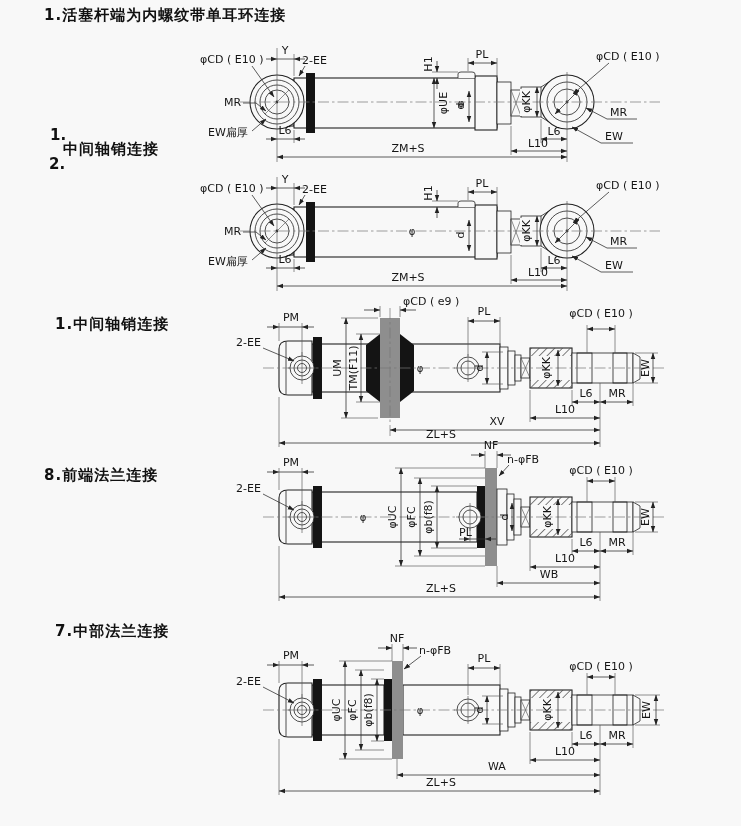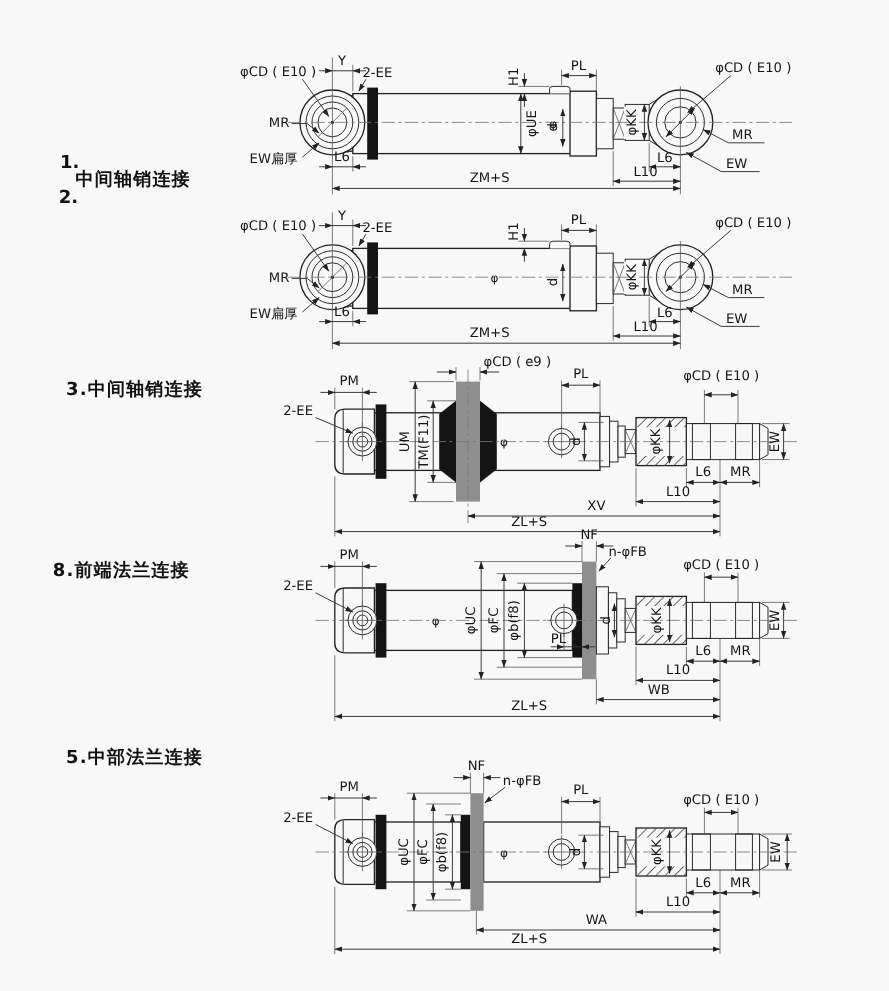--- a/index.html
+++ b/index.html
@@ -516,22 +516,23 @@
   <text class="lbl v" transform="rotate(-90 548 710)" x="548" y="710" text-anchor="middle">φKK</text>
   <text class="lbl v" transform="rotate(-90 647 710)" x="647" y="710" text-anchor="middle">EW</text>
   <text class="lbl" x="586" y="739" text-anchor="middle">L6</text>
   <text class="lbl" x="617" y="739" text-anchor="middle">MR</text>
   <text class="lbl" x="565" y="755" text-anchor="middle">L10</text>
   <text class="lbl" x="497" y="770" text-anchor="middle">WA</text>
   <text class="lbl" x="441" y="786" text-anchor="middle">ZL+S</text>
 </g>
 </svg>
 
+<div class="title" style="left:44px;top:6px">1.活塞杆端为内螺纹带单耳环连接</div>
 <div>
   <span class="num" style="left:50px;top:126px">1.</span>
   <span class="title" style="left:63px;top:140px">中间轴销连接</span>
   <span class="num" style="left:49px;top:155px">2.</span>
 </div>
-<div class="title" style="left:55px;top:315px">3.中间轴销连接</div>
+<div class="title" style="left:55px;top:315px">1.中间轴销连接</div>
 <div class="title" style="left:44px;top:466px">8.前端法兰连接</div>
-<div class="title" style="left:55px;top:622px">5.中部法兰连接</div>
+<div class="title" style="left:55px;top:622px">7.中部法兰连接</div>
 
 </div>
 
 </body></html>

